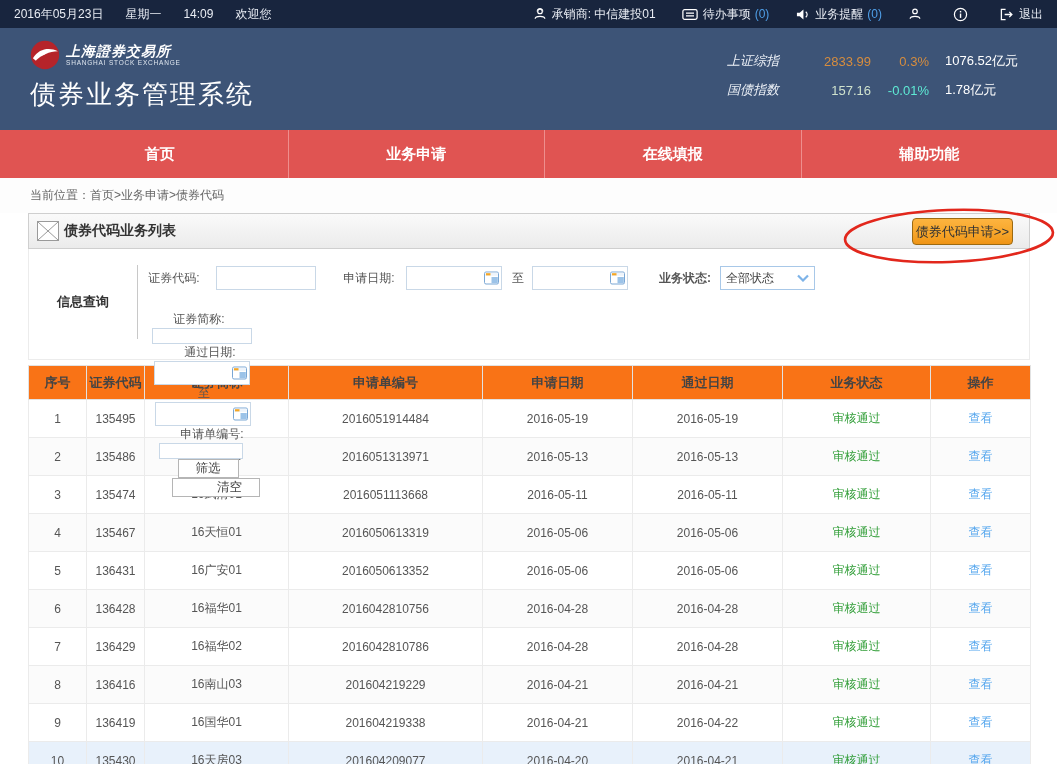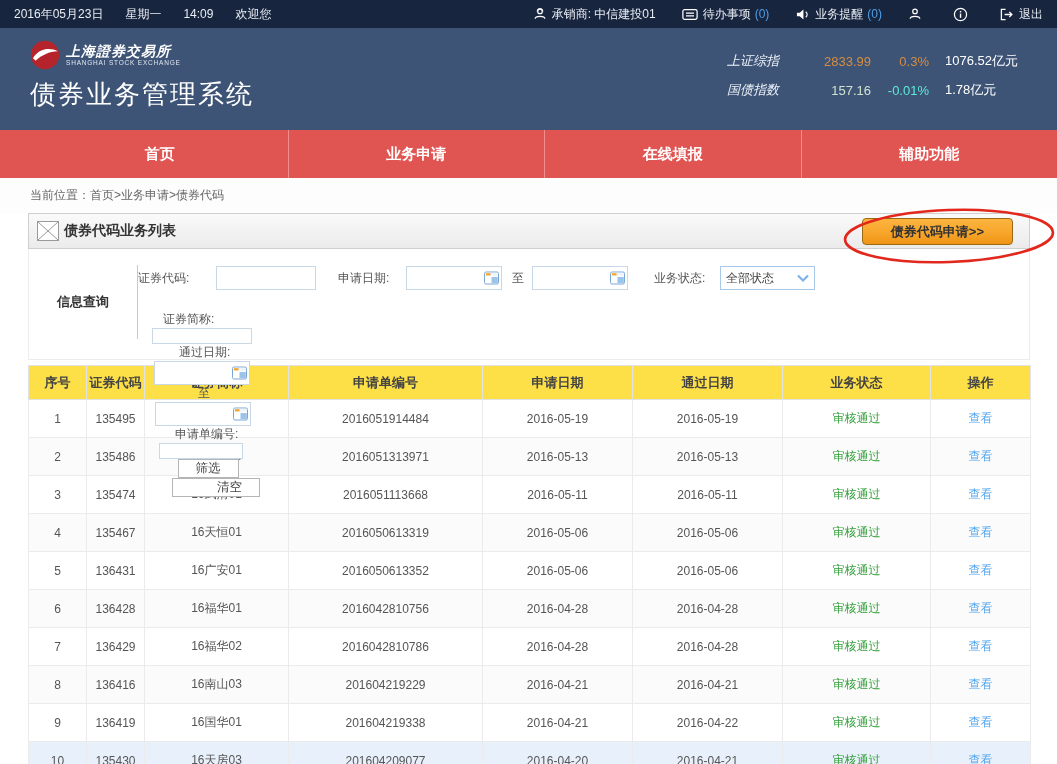--- a/index.html
+++ b/index.html
@@ -39,56 +39,56 @@
 
   
   .breadcrumb{height:35px;line-height:35px;padding-left:30px;font-size:12px;color:#666;background:#fdfdfd;}
 
   
   .content{position:absolute;left:28px;top:213px;width:1002px;}
   .panel-header{height:36px;background:linear-gradient(#fafafa,#ebebeb);border:1px solid #cfcfcf;
                 box-sizing:border-box;display:flex;align-items:center;padding:0 8px;position:relative;}
   .x-icon{width:22px;height:20px;margin-right:5px;display:inline-flex;}
   .panel-title{font-size:14px;font-weight:bold;color:#333;}
-  .apply-btn{position:absolute;right:16px;top:4px;height:27px;padding:0 28px;
+  .apply-btn{position:absolute;right:16px;top:4px;height:27px;padding:0 3px;
              background:linear-gradient(#fdb43f,var(--accent-orange) 55%,#ef9415);
-             border:1px solid #9c6a12;border-radius:4px;font-size:13px;font-weight:bold;color:#333;
+             border:1px solid #9c6a12;border-radius:4px;font-size:13px;font-weight:normal;color:#333;
              cursor:pointer;font-family:inherit;}
   .annotation-ellipse{position:absolute;right:-28px;top:-9px;width:216px;height:62px;pointer-events:none;z-index:3;}
 
   
   .filter{height:111px;position:relative;background:#fff;border:1px solid #ececec;border-top:none;box-sizing:border-box;}
   .query-label{position:absolute;left:0;top:16px;width:109px;height:74px;display:flex;align-items:center;
                justify-content:center;border-right:1px solid #c8c8c8;font-weight:bold;font-size:13px;color:#333;box-sizing:border-box;}
   .frow{position:absolute;left:109px;height:26px;display:flex;align-items:center;font-size:12px;color:#555;}
   .frow1{top:16px;}.frow2{top:62px;flex-direction:column;}
-  .fl{text-align:left;white-space:nowrap;}
+  .fl{text-align:center;white-space:nowrap;}
   .fl-code{width:72px;}
   .fl-date{width:62px;margin-left:22px;}
-  .fl-status{width:62px;margin-left:26px;}
+  .fl-status{width:62px;margin-left:26px;font-weight:bold;}
   .fl-no{width:74px;margin-left:26px;}
   .fi{margin-left:6px;width:100px;height:24px;border:1px solid #c9d8e7;box-sizing:border-box;
       font-size:12px;padding:0 4px;font-family:inherit;color:#333;}
   .date-wrap{position:relative;margin-left:6px;}
   .date-wrap .fi{margin-left:0;width:96px;padding-right:20px;}
   .cal-icon{position:absolute;right:3px;top:5px;width:15px;height:14px;display:inline-flex;cursor:pointer;}
   .to-sep{margin-left:10px;margin-right:0;color:#555;}
   .date2{margin-left:8px;}
   .select-box{margin-left:4px;width:95px;height:24px;border:1px solid #a8c8e8;display:flex;align-items:center;
               padding:0 5px;box-sizing:border-box;color:#444;cursor:pointer;background:#fff;}
   .chev{margin-left:auto;display:inline-flex;}
   .fi-no{width:84px;margin-left:4px;}
   .btn{height:26px;padding:0 17px;background:#fff;border:1px solid #b5b5b5;font-size:12.5px;color:#444;
        cursor:pointer;font-family:inherit;}
   .btn-filter{margin-left:18px;}
   .btn-clear{margin-left:34px;padding-left:44px;}
 
   
   table{width:1002px;border-collapse:collapse;table-layout:fixed;font-size:12px;color:#555;margin-top:5px;}
-  th{height:31px;background:#fde047;font-size:13px;color:#444;font-weight:bold;border:1px solid #e2e2e2;}
+  th{height:31px;background:#f97316;font-size:13px;color:#444;font-weight:bold;border:1px solid #e2e2e2;}
   td{height:35px;text-align:center;border:1px solid #ebebeb;background:#fff;}
   tbody tr:nth-child(even) td{background:#fbfbfb;}
   tbody tr.row-hl td{background:var(--row-highlight);}
   .status{color:var(--status-green);}
   .action-link{color:var(--link-blue);text-decoration:none;cursor:pointer;}
 </style>
 </head>
 <body>
 
 <div class="page">

